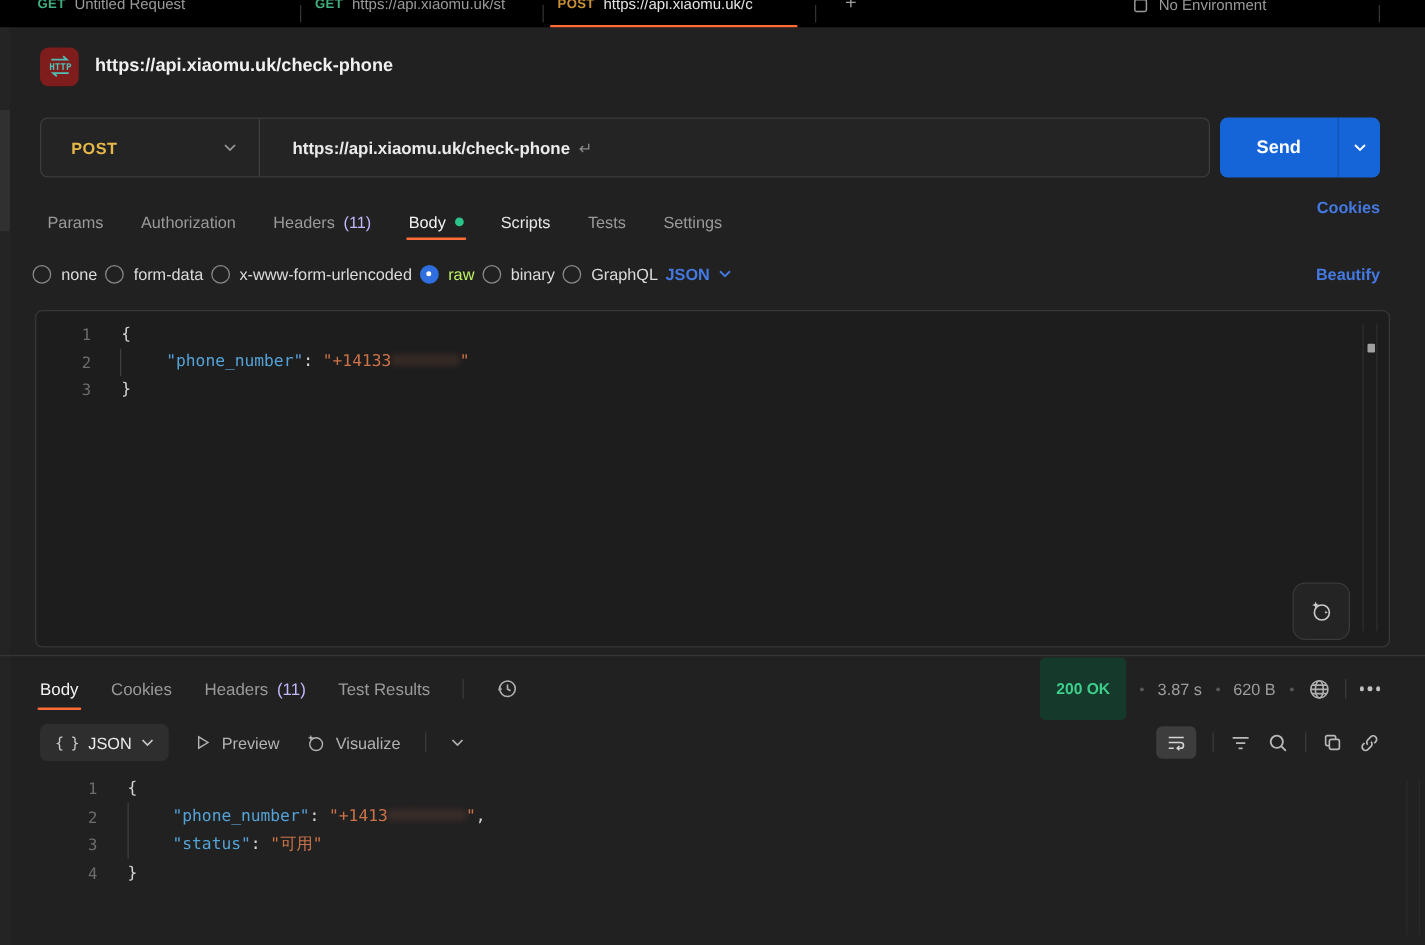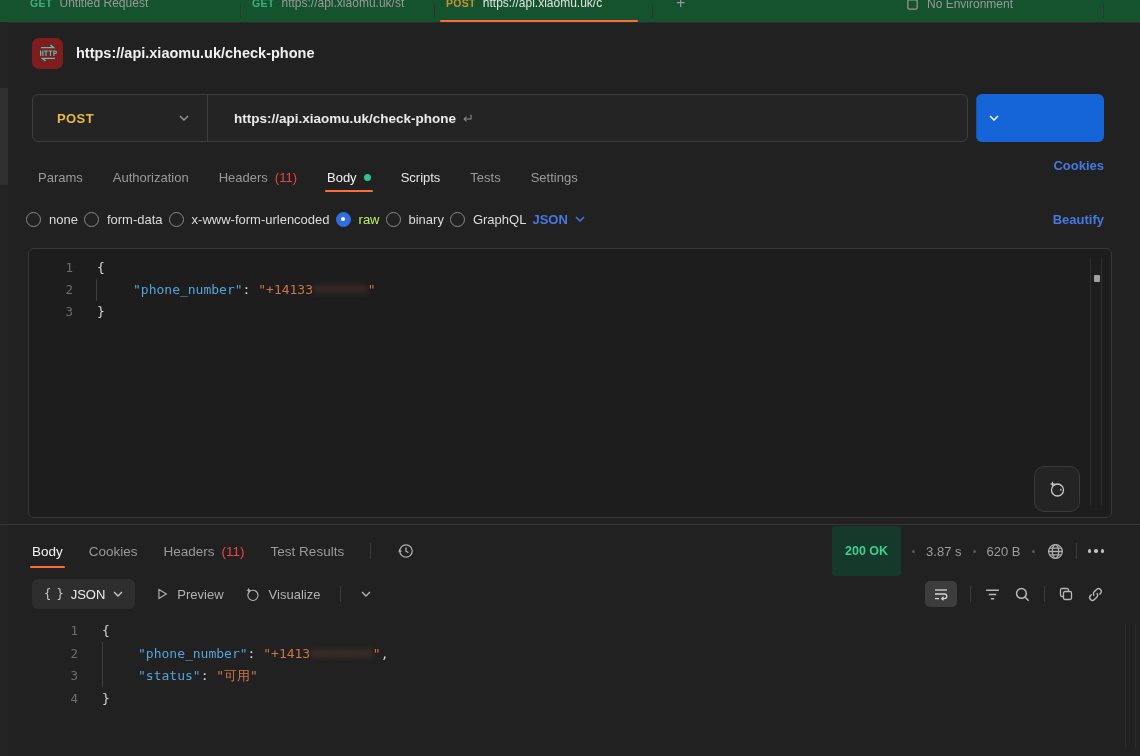--- a/index.html
+++ b/index.html
@@ -1,21 +1,21 @@
 <!DOCTYPE html>
 <html><head>
 <meta charset="utf-8">
 <style>
   html,body{margin:0;padding:0;background:#161616;}
   .app{position:relative;width:1140px;height:756px;background:#212121;overflow:hidden;
        font-family:"Liberation Sans",sans-serif;color:#d0d0d0;-webkit-font-smoothing:antialiased;}
   svg{display:block}
 
   
-  .topbar{position:absolute;top:0;left:0;right:0;height:22px;background:#14532d;
+  .topbar{position:absolute;top:0;left:0;right:0;height:22px;background:#000000;
           border-bottom:1px solid #2d2d2d;overflow:hidden}
   .tb-tab{position:absolute;top:-4px;display:flex;gap:7px;align-items:center;font-size:12px;color:#9a9a9a;white-space:nowrap}
   .tb-tab .tb-method{font-size:10.5px;font-weight:700;letter-spacing:.3px}
   .tb-method.get{color:#3fae7c}.tb-method.post{color:#c99136}
   .tb-tab.active{color:#e4e4e4}
   .tb-underline{position:absolute;left:440px;width:198px;bottom:0;height:2px;background:#ff6c37;border-radius:1px}
   .tb-sep{position:absolute;top:4px;width:1px;height:14px;background:#333}
   .tb-plus{position:absolute;left:676px;top:-6px;font-size:16px;color:#9a9a9a}
   .tb-env{position:absolute;left:906px;top:-3px;display:flex;gap:8px;align-items:center;font-size:12px;color:#9a9a9a}
 
@@ -49,21 +49,21 @@
   .send-div{width:1px;background:#1152ab}
   .send-caret{width:33px;display:flex;align-items:center;justify-content:center;cursor:pointer}
 
   
   .req-tabs{position:absolute;top:158px;left:38px;right:36px;height:38px;display:flex;align-items:stretch;
             gap:30px;font-size:13px;color:#9a9a9a}
   .tab-item{position:relative;display:flex;gap:7px;align-items:center;cursor:pointer;white-space:nowrap}
   .tab-item.bright{color:#e6e6e6}
   .tab-item.active{color:#f4f4f4}
   .tab-item.active::after{content:"";position:absolute;left:-2px;right:-2px;bottom:4px;height:2px;background:#ff6c37;border-radius:1px}
-  .tab-count{color:#ef4444}
+  .tab-count{color:#c4b5fd}
   .green-dot{width:7px;height:7px;border-radius:50%;background:#2bc48a}
   .cookies-link,.beautify-link{margin-left:auto;color:#4479e2;font-weight:600;font-size:13px;cursor:pointer}
 
   
   .mode-row{position:absolute;top:202px;left:26px;right:36px;height:34px;display:flex;align-items:center;
             gap:6px;font-size:13px;color:#dcdcdc}
   .radio-opt{display:flex;gap:8px;align-items:center;cursor:pointer;white-space:nowrap}
   .radio{width:15px;height:15px;border:1.5px solid #8a8a8a;border-radius:50%;box-sizing:border-box;position:relative;flex:none}
   .radio.checked{border-color:#2f6fdf;background:#2f6fdf}
   .radio.checked::after{content:"";position:absolute;left:4px;top:4px;width:4.5px;height:4.5px;border-radius:50%;background:#fff}
@@ -179,20 +179,21 @@
             <path d="M1 1l4 4 4-4"></path>
           </svg>
       </div>
       <div class="url-vdiv"></div>
       <div class="url-text">
         <span>https://api.xiaomu.uk/check-phone</span>
         <span class="return-glyph">↵</span>
       </div>
     </div>
     <div class="send-btn">
+      <div class="send-main">Send</div>
       <div class="send-div"></div>
       <div class="send-caret">
         <svg width="10" height="6" viewBox="0 0 10 6" fill="none" stroke="#fff" stroke-width="1.5">
             <path d="M1 1l4 4 4-4"></path>
           </svg>
       </div>
     </div>
   </div>
 
   <div class="req-tabs">

